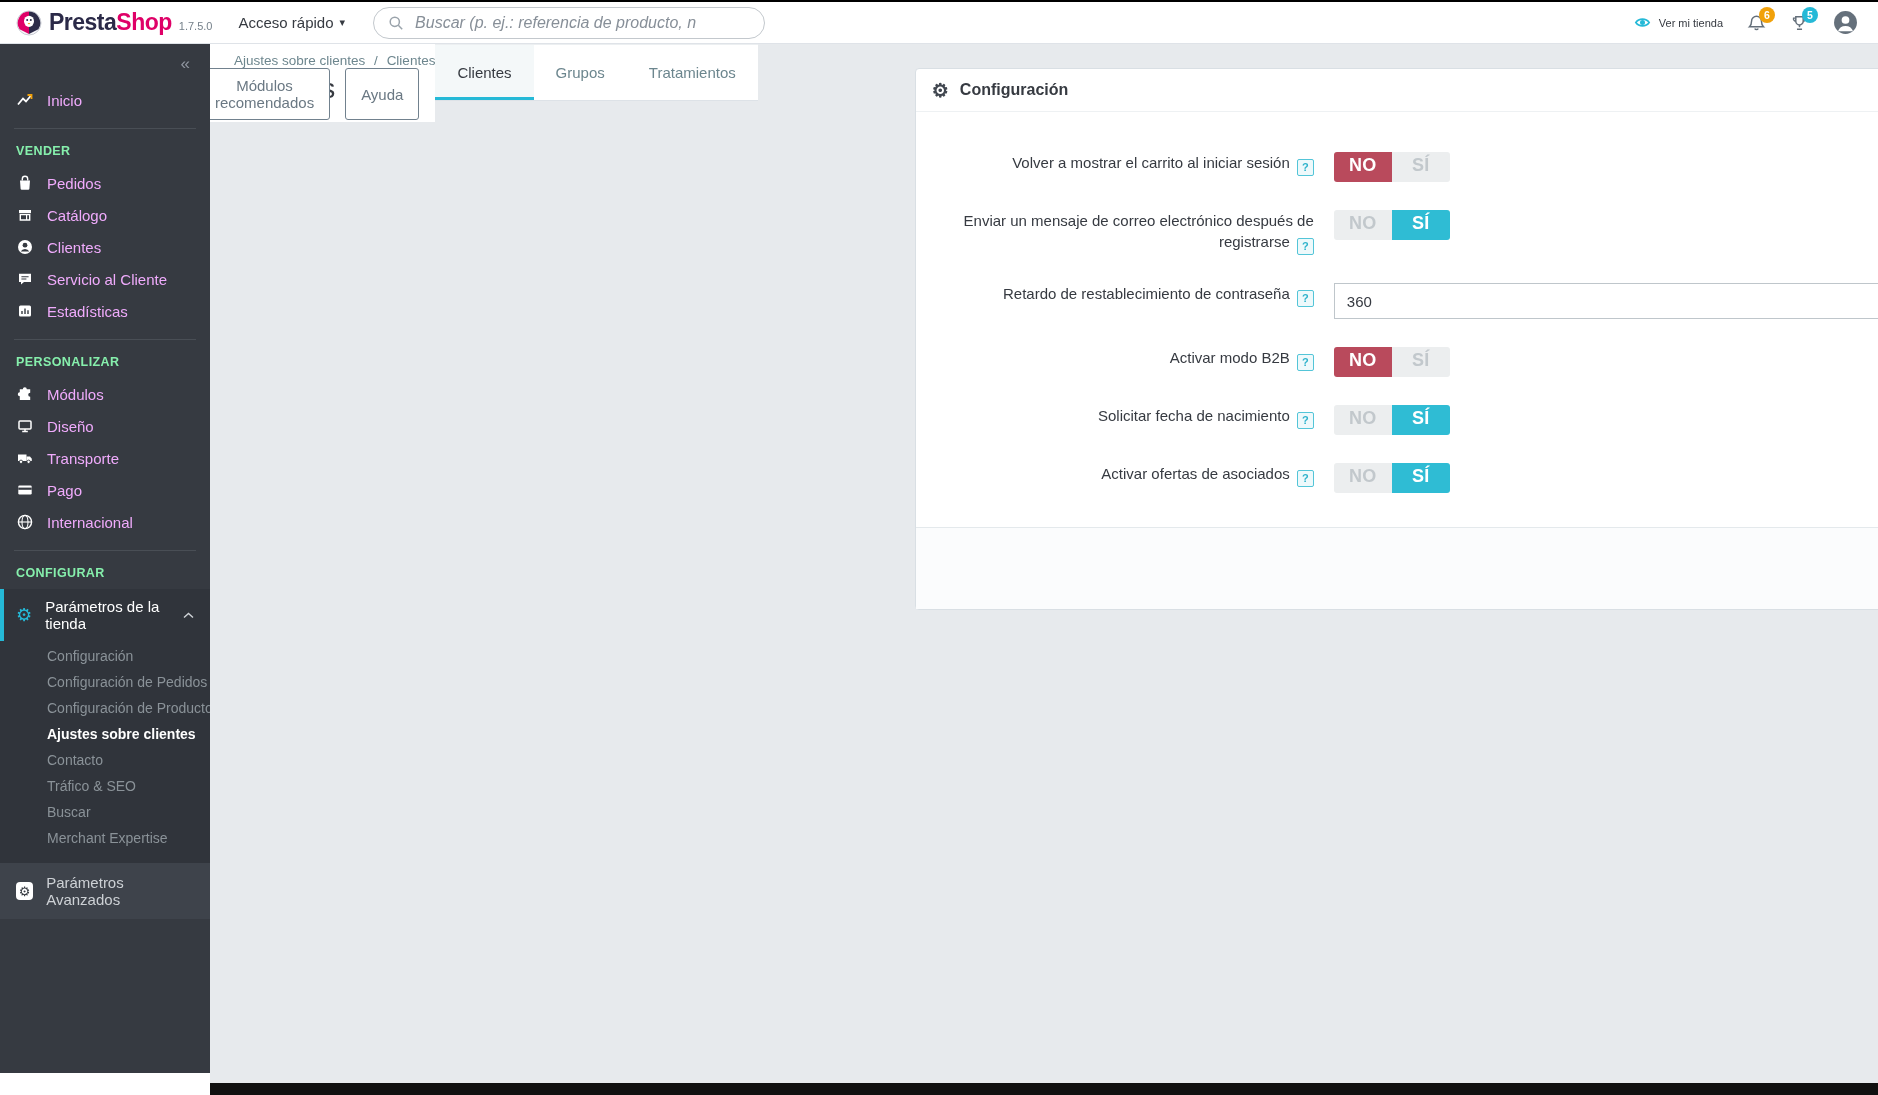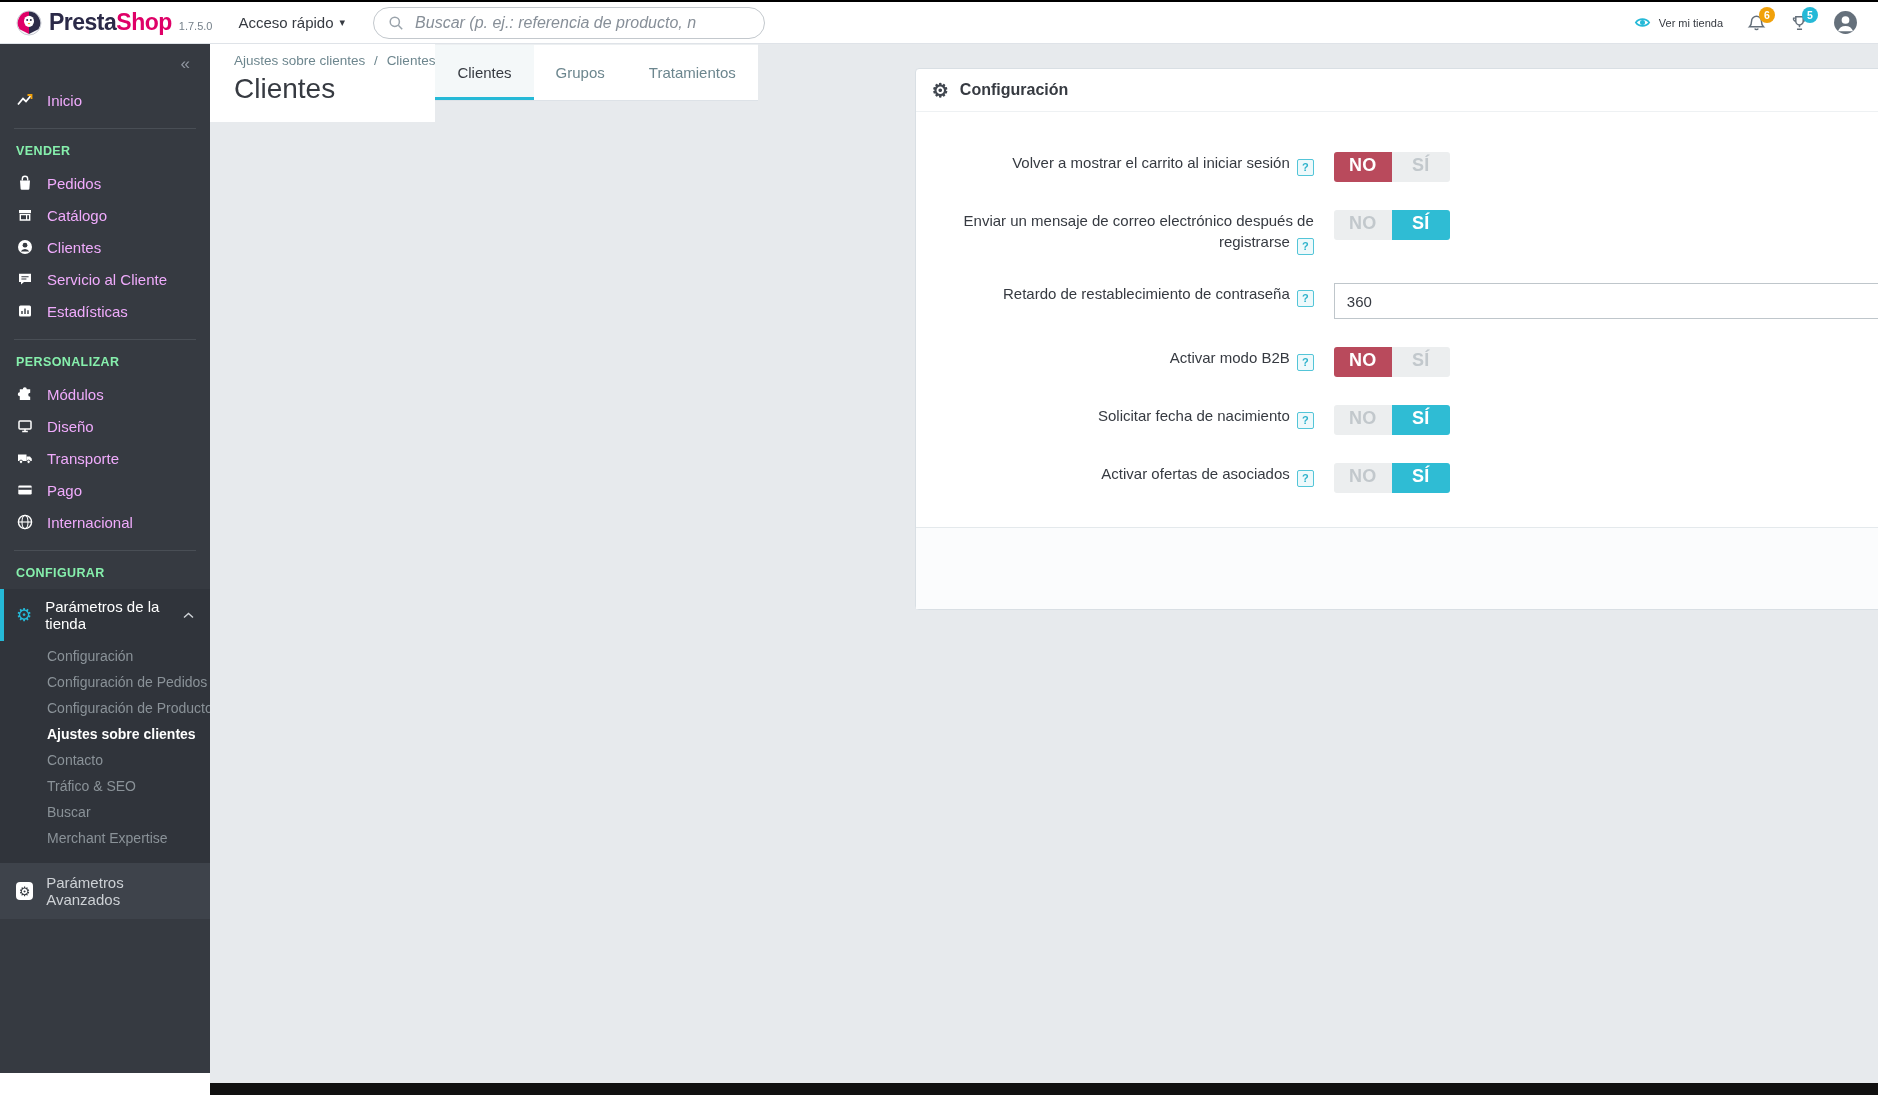--- a/index.html
+++ b/index.html
@@ -301,20 +301,24 @@
 <div class="sidebar-under"></div>
 
 <div class="main">
   <div class="page-head">
     <div class="breadcrumb">
       <span class="crumb-link">Ajustes sobre clientes</span>
       <span class="crumb-sep">/</span>
       <span>Clientes</span>
     </div>
     <div class="page-title">Clientes</div>
+    <div class="head-actions">
+      <button class="outline-btn">Módulos recomendados</button>
+      <button class="outline-btn">Ayuda</button>
+    </div>
   </div>
 
   <div class="tabs">
     <div class="tab active">Clientes</div>
     <div class="tab">Grupos</div>
     <div class="tab">Tratamientos</div>
   </div>
 
   <div class="content">
     <div class="panel">

